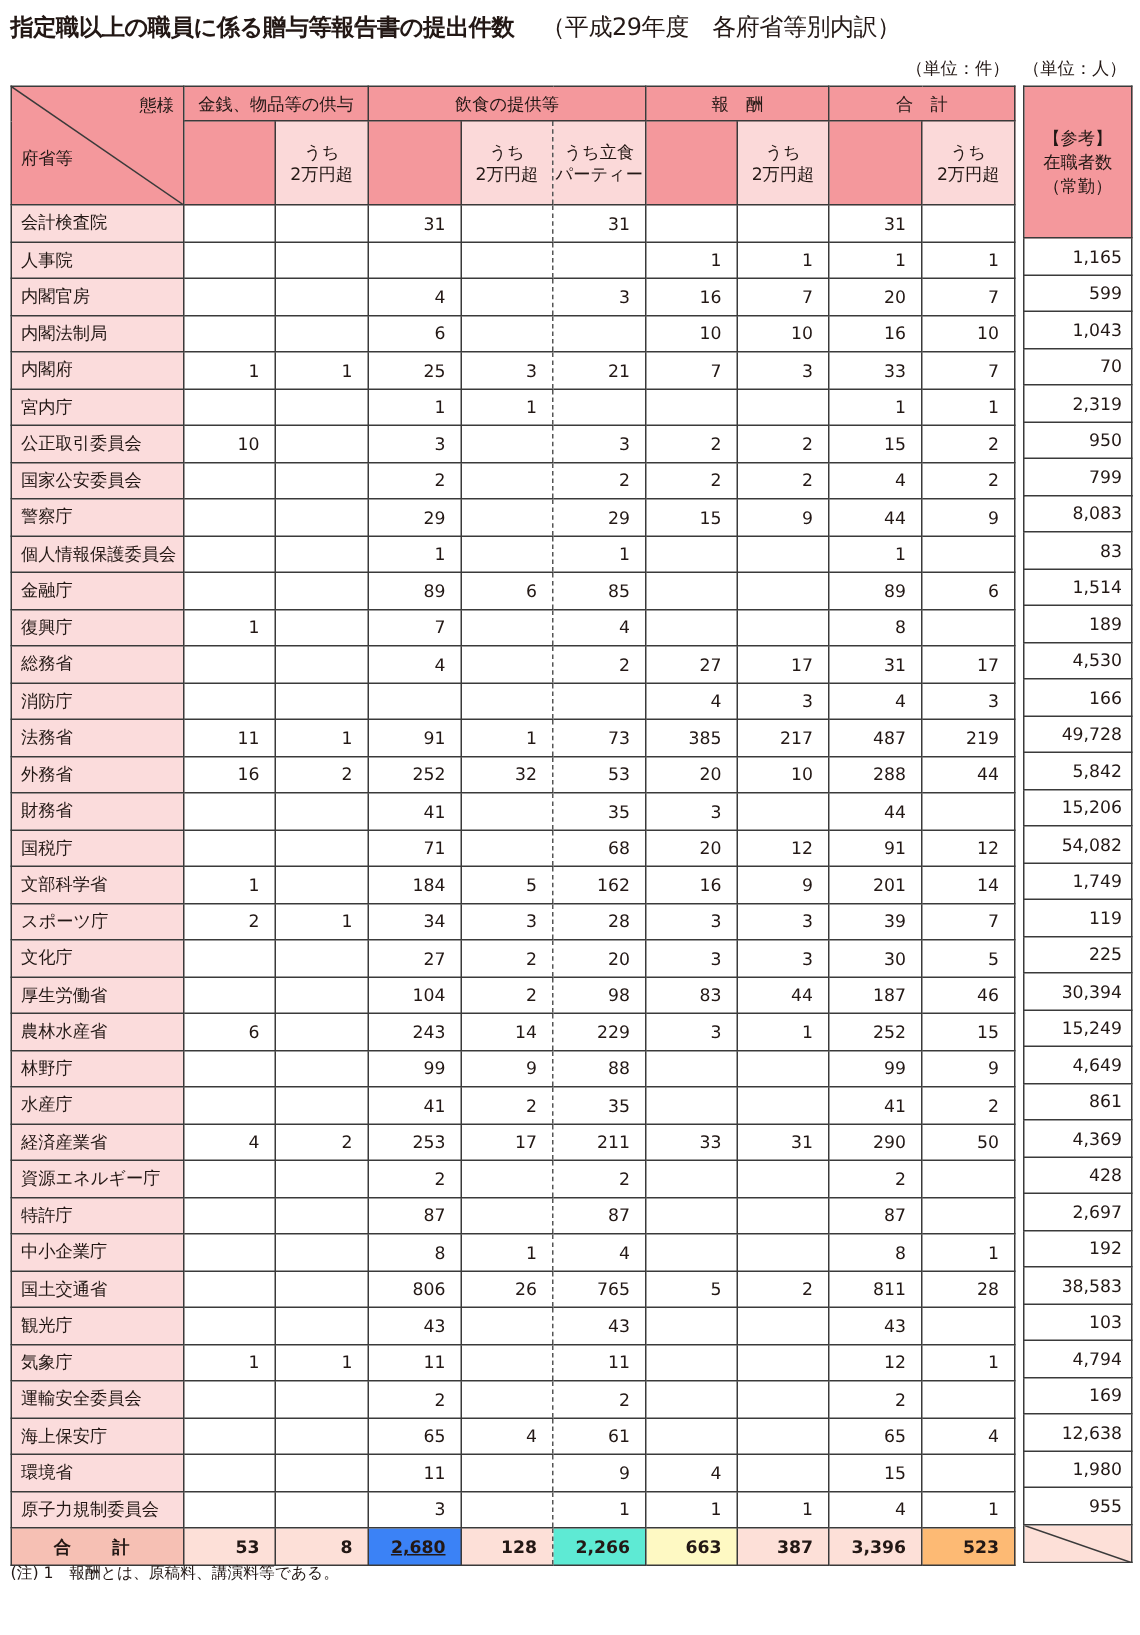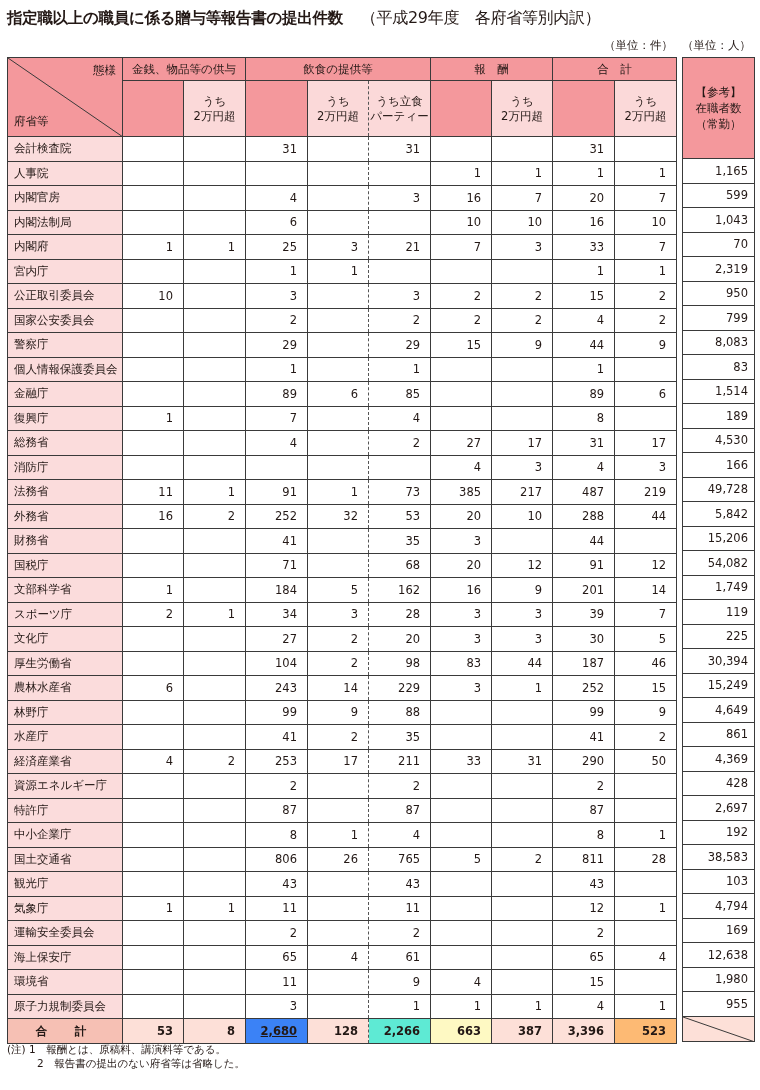--- a/index.html
+++ b/index.html
@@ -18,21 +18,21 @@
   .num { text-align:right; padding-right:10px; background:#ffffff; }
   tr.data td { height:23.5px; }
   tr.total td { height:24px; background:#fde0d8; font-weight:bold; }
   tr.total td.name { background:#f6c0b4; text-align:center; padding-left:0; letter-spacing:8px; font-weight:bold; }
   .dash-r { border-right:1px dashed #555; }
   .dash-l { border-left:1px dashed #555; }
   .hcell { text-align:center; line-height:15px; }
   .diag { position:relative; }
   .diag svg { position:absolute; left:0; top:0; }
   .diag .t1 { position:absolute; right:6px; top:5px; }
-  .diag .t2 { position:absolute; left:6px; bottom:7px;font-family:Liberation Serif, serif; }
+  .diag .t2 { position:absolute; left:6px; bottom:23px;font-family:Liberation Serif, serif; }
   .notes { position:absolute; left:7px; top:1042px; font-size:10.5px; line-height:14px; white-space:nowrap; }
   .notes .ind { padding-left:30px; }
   #ref td.num { padding-right:6px; }
   .reftotal { background:#fde0d8 !important; position:relative; }
 </style>
 </head>
 <body>
 
 <div class="title">
   <span>指定職以上の職員に係る贈与等報告書の提出件数</span><span class="sub">（平成29年度　各府省等別内訳）</span>
@@ -650,14 +650,13 @@
           <svg width="72" height="25" style="position:absolute;left:0;top:0;">
             <line x1="0" y1="0" x2="72" y2="25" stroke="#3a3a3a" stroke-width="1"></line>
           </svg>
         </td>
       </tr>
     </tbody>
 </table>
 
 <div class="notes">
   <div>(注) 1　報酬とは、原稿料、講演料等である。</div>
-  <div class="ind">2　報告書の提出のない府省等は省略した。</div>
 </div>
 
 </body></html>

